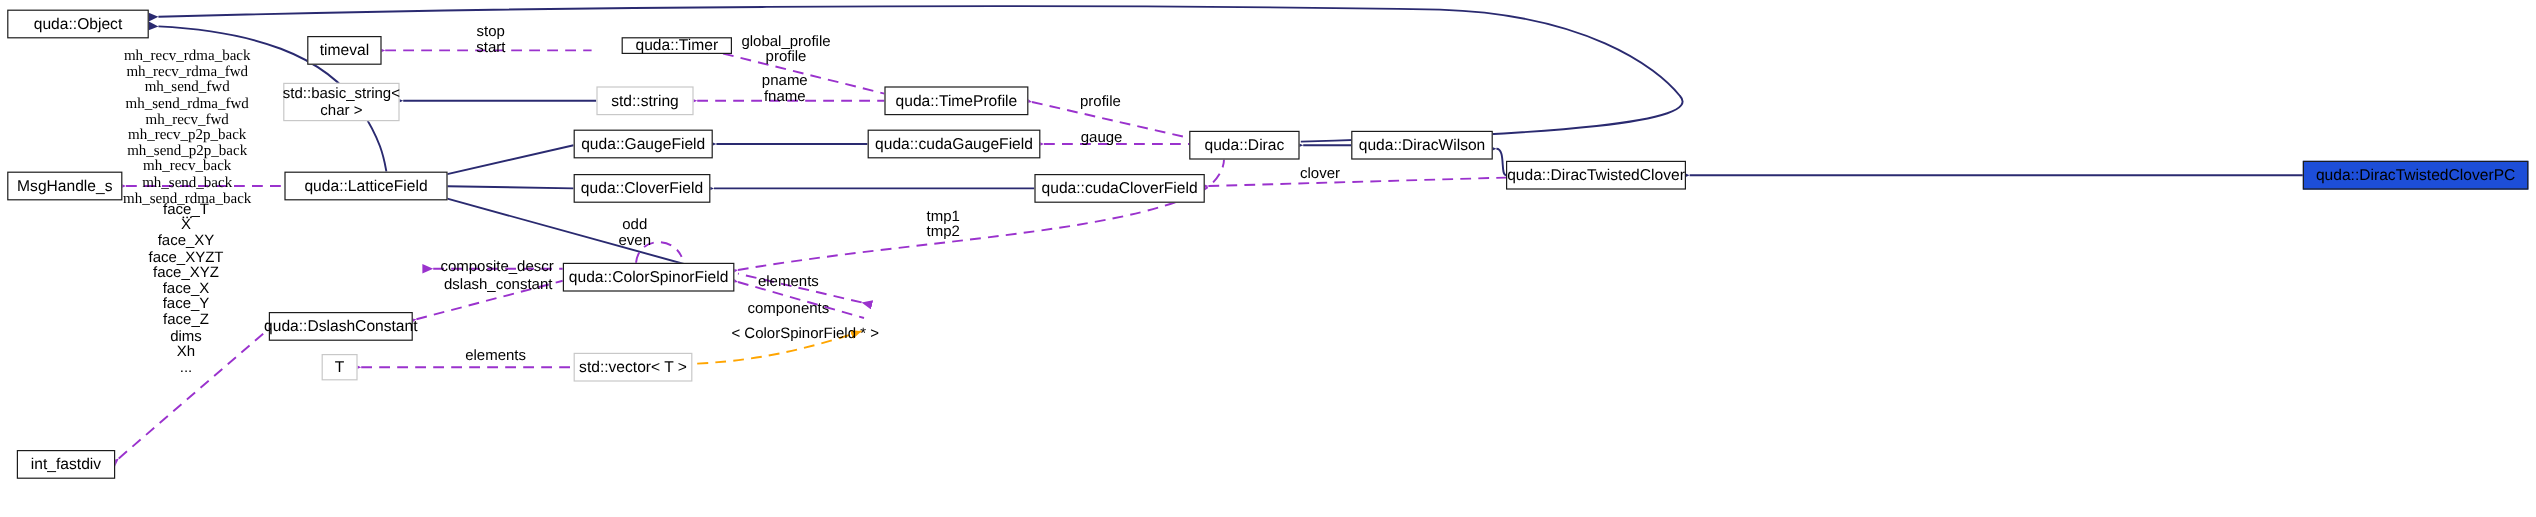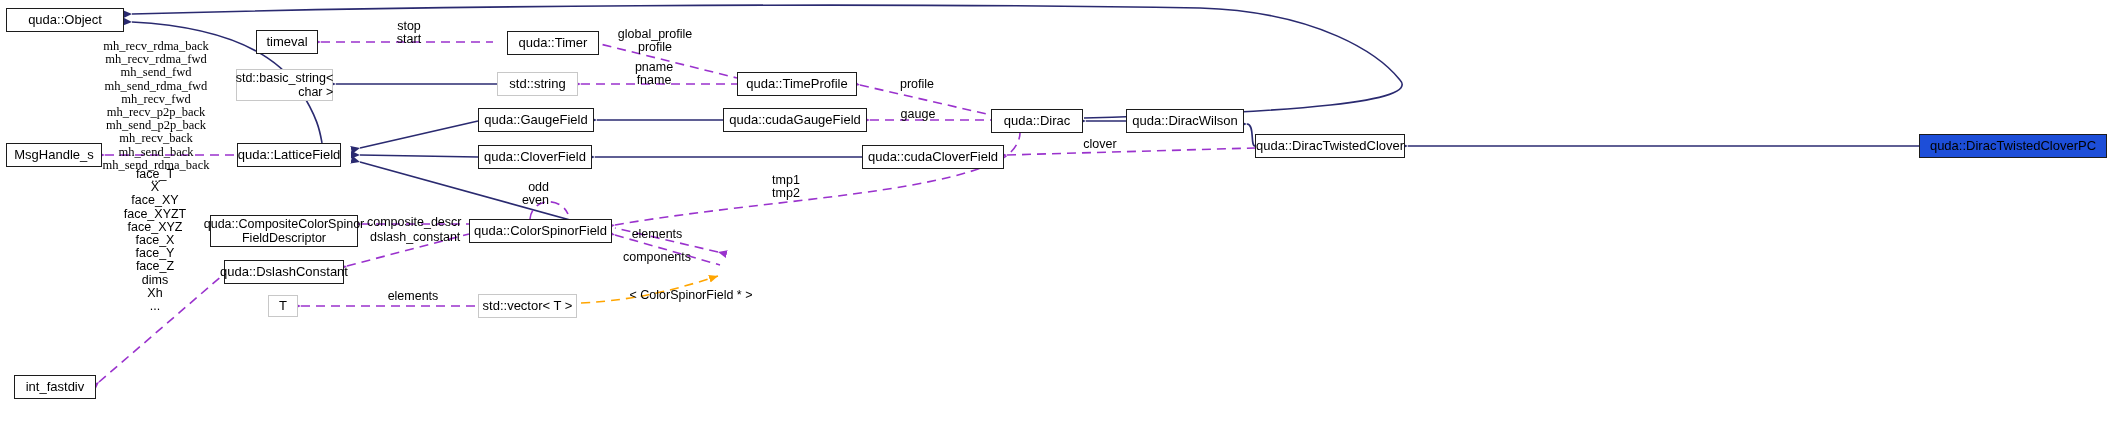--- a/index.html
+++ b/index.html
@@ -17,21 +17,21 @@
     display:flex;align-items:center;justify-content:center;
     text-align:center;
     background:#ffffff;
     color:#000000;
     font-size:13px;
     line-height:14px;
     white-space:pre;
     letter-spacing:0px;
   }
   .node.solid{border:1.5px solid #1c1c1c;}
-  .node.faded{border:1.5px solid #c8c8c8;text-align:right;}
+  .node.faded{border:1.5px solid #c8c8c8;}
   .node.highlight{border:1.5px solid #1c1c1c;background:#1d4ed8;}
   .elabel{
     position:absolute;
     font-size:12.5px;
     line-height:13.2px;
     color:#000000;
     white-space:pre;
     text-align:center;
   }
   .elabel.left{text-align:left;}
@@ -120,23 +120,23 @@
 
   <div class="node solid" style="left:6px;top:8px;width:118px;height:24px;">quda::Object</div>
 
   <div class="node solid" style="left:256px;top:30px;width:62px;height:24px;">timeval</div>
 
   <div class="node faded" style="left:236px;top:69px;width:97px;height:32px;font-size:12.5px;">std::basic_string&lt;
 char &gt;</div>
 
   <div class="node solid" style="left:6px;top:143px;width:96px;height:24px;">MsgHandle_s</div>
 
-  <div class="node solid" style="left:237px;top:143px;width:104px;height:24px;">quda::LatticeField</div>
-
-  <div class="node solid" style="left:507px;top:31px;width:92px;height:24px;text-align:right;">quda::Timer</div>
+  <div class="node solid" style="left:237px;top:143px;width:136px;height:24px;">quda::LatticeField</div>
+
+  <div class="node solid" style="left:518px;top:31px;width:92px;height:14px;text-align:right;">quda::Timer</div>
 
   <div class="node faded" style="left:497px;top:72px;width:81px;height:24px;">std::string</div>
 
   <div class="node solid" style="left:478px;top:108px;width:116px;height:24px;">quda::GaugeField</div>
 
   <div class="node solid" style="left:478px;top:145px;width:114px;height:24px;">quda::CloverField</div>
 
   <div class="node solid" style="left:737px;top:72px;width:120px;height:24px;">quda::TimeProfile</div>
 
   <div class="node solid" style="left:723px;top:108px;width:144px;height:24px;">quda::cudaGaugeField</div>
@@ -144,22 +144,20 @@
   <div class="node solid" style="left:862px;top:145px;width:142px;height:24px;">quda::cudaCloverField</div>
 
   <div class="node solid" style="left:991px;top:109px;width:92px;height:24px;">quda::Dirac</div>
 
   <div class="node solid" style="left:1126px;top:109px;width:118px;height:24px;">quda::DiracWilson</div>
 
   <div class="node solid" style="left:1255px;top:134px;width:150px;height:24px;">quda::DiracTwistedClover</div>
 
   <div class="node highlight" style="left:1919px;top:134px;width:188px;height:24px;">quda::DiracTwistedCloverPC</div>
 
-  <div class="node solid" style="left:210px;top:215px;width:148px;height:32px;font-size:12.5px;">quda::CompositeColorSpinor
-FieldDescriptor</div>
 
   <div class="node solid" style="left:224px;top:260px;width:120px;height:24px;">quda::DslashConstant</div>
 
   <div class="node solid" style="left:14px;top:375px;width:82px;height:24px;">int_fastdiv</div>
 
   <div class="node solid" style="left:469px;top:219px;width:143px;height:24px;">quda::ColorSpinorField</div>
 
 
   <div class="node faded" style="left:268px;top:295px;width:30px;height:22px;">T</div>
 
@@ -200,28 +198,28 @@
 
   <div class="elabel" style="left:895px;top:78px;width:44px;">profile</div>
 
   <div class="elabel" style="left:896px;top:108px;width:44px;">gauge</div>
 
   <div class="elabel" style="left:1078px;top:138px;width:44px;">clover</div>
 
   <div class="elabel" style="left:765px;top:174px;width:42px;">tmp1
 tmp2</div>
 
-  <div class="elabel" style="left:509px;top:181px;width:40px;text-align:right;">odd
+  <div class="elabel" style="left:509px;top:181px;width:40px;">odd
 even</div>
 
   <div class="elabel left" style="left:367px;top:216px;width:100px;">composite_descr</div>
 
   <div class="elabel left" style="left:370px;top:231px;width:98px;">dslash_constant</div>
 
   <div class="elabel" style="left:627px;top:228px;width:60px;">elements</div>
 
   <div class="elabel" style="left:619px;top:251px;width:76px;">components</div>
 
-  <div class="elabel" style="left:628px;top:272px;width:126px;margin-top:17px;">&lt; ColorSpinorField * &gt;</div>
+  <div class="elabel" style="left:608px;top:272px;width:126px;">&lt; ColorSpinorField * &gt;</div>
 
   <div class="elabel" style="left:383px;top:290px;width:60px;">elements</div>
 
 </div>
 
 </body></html>

